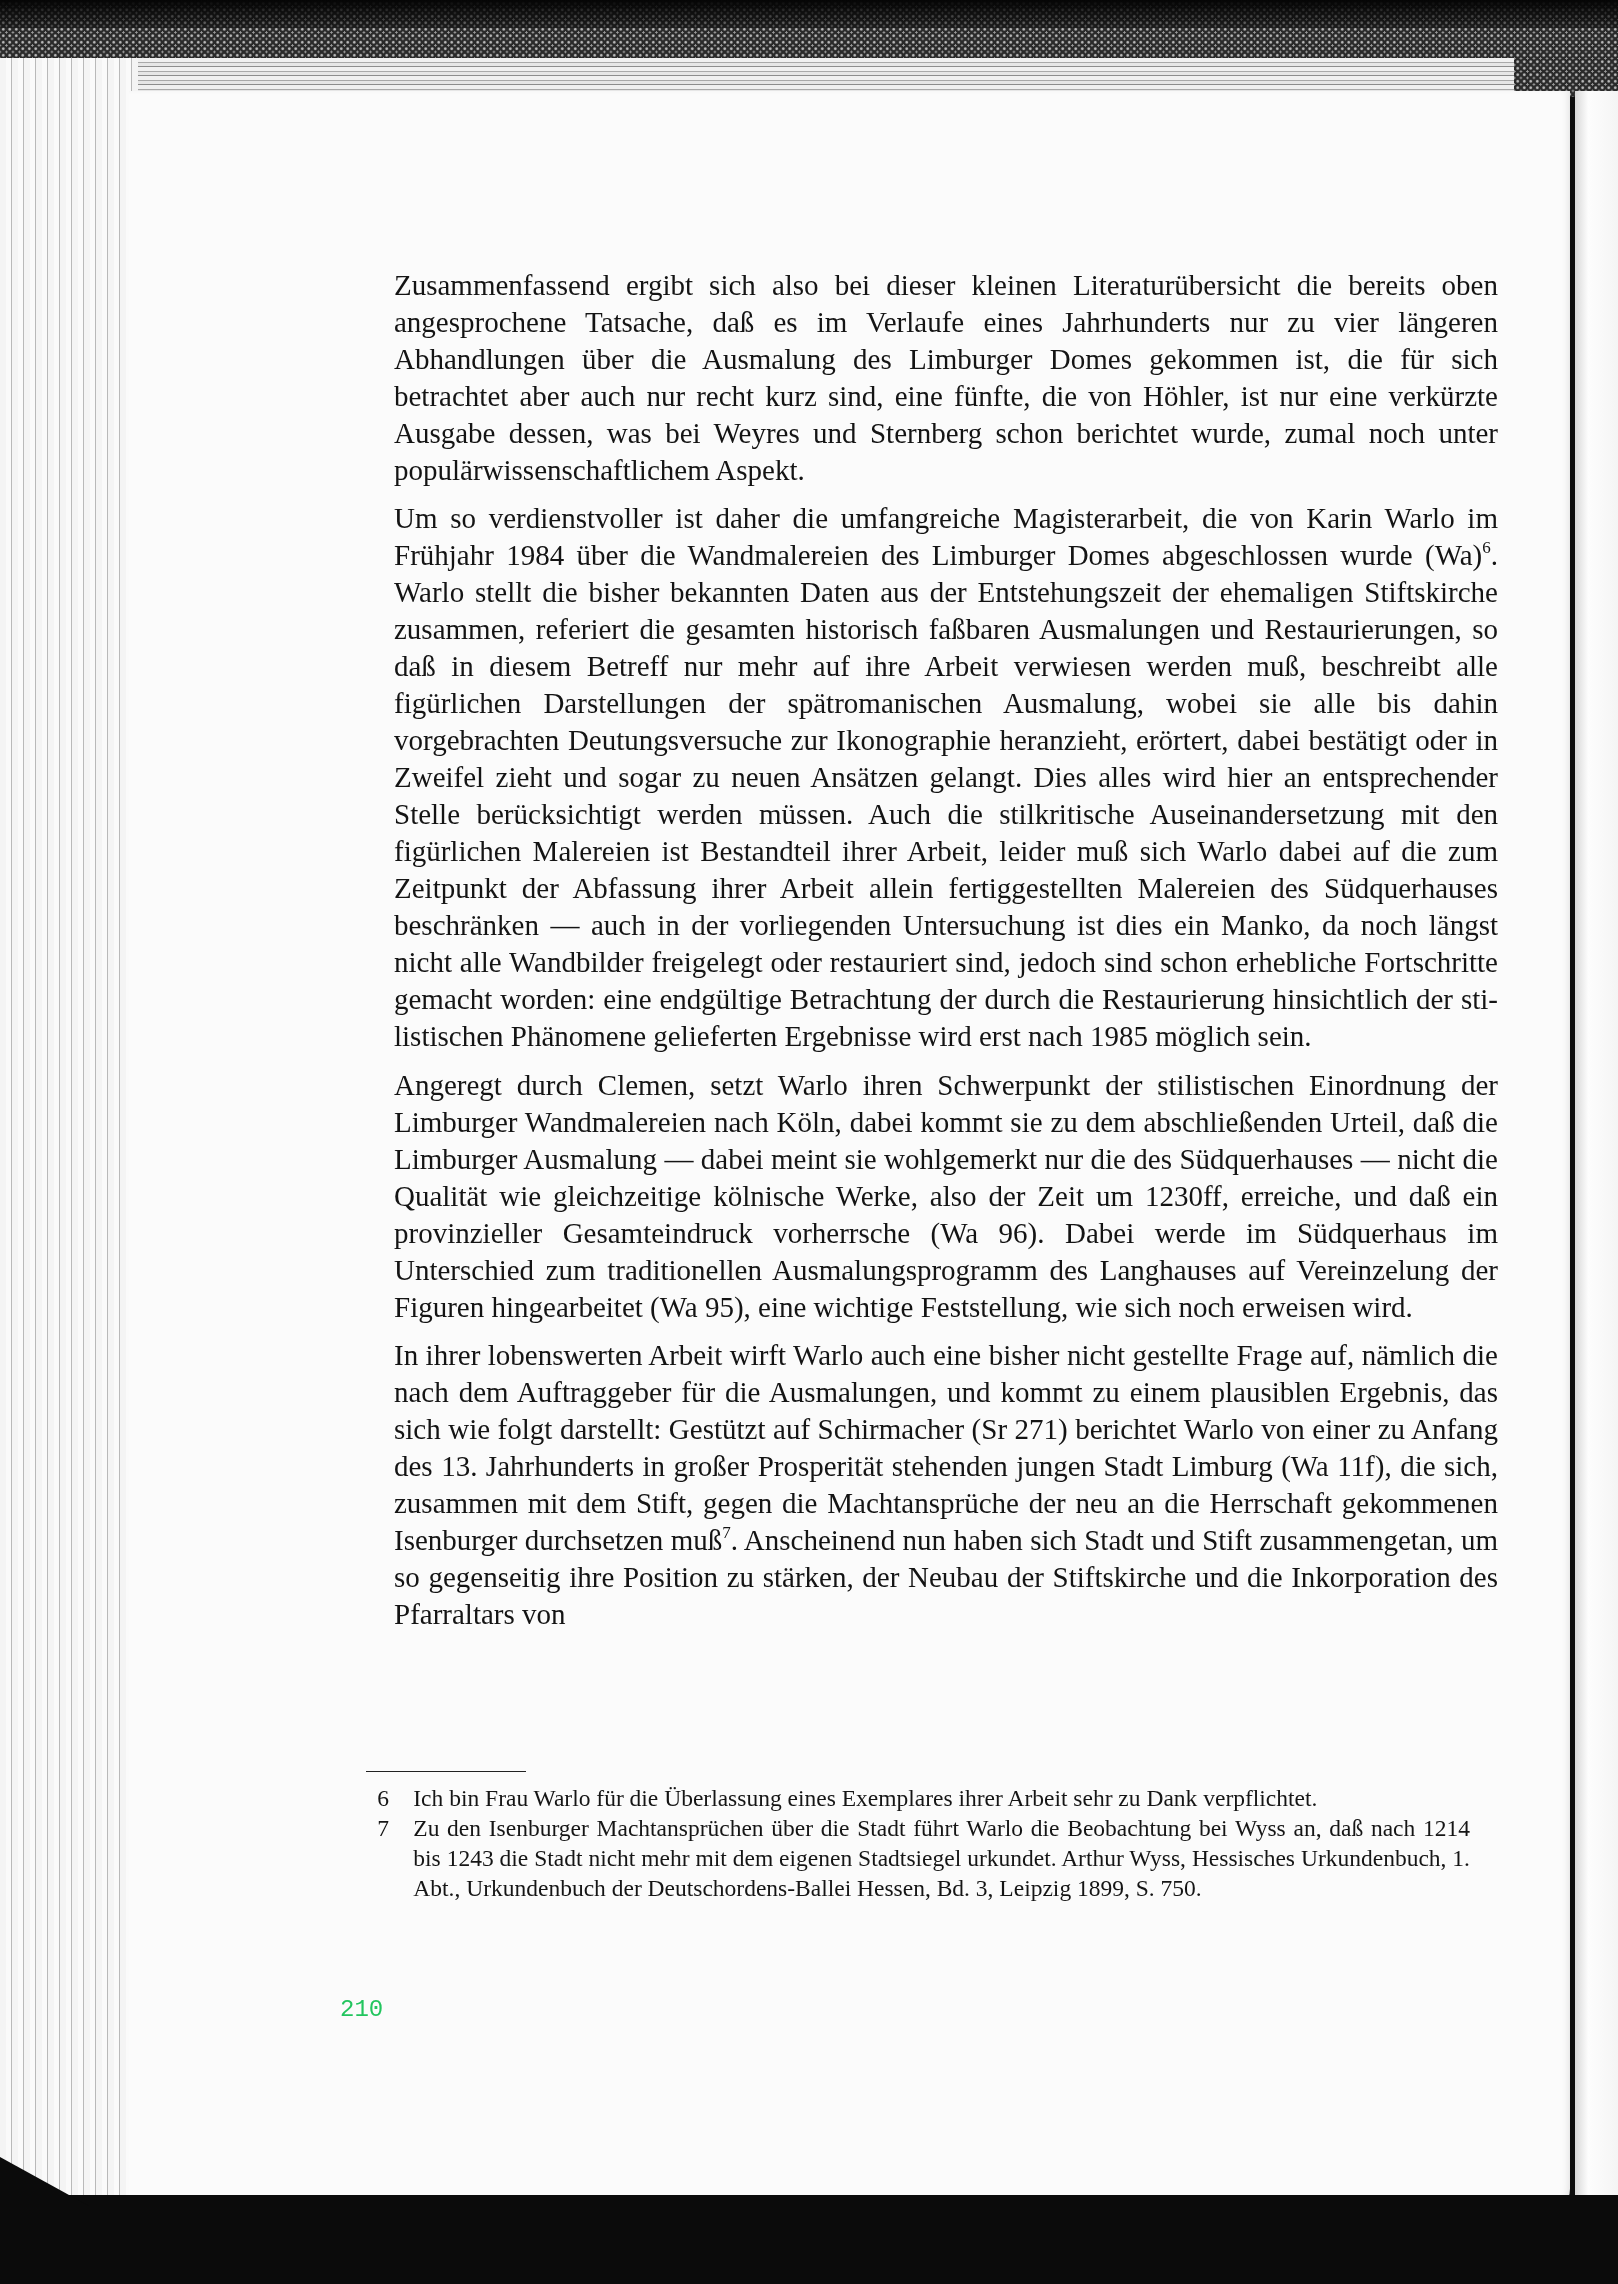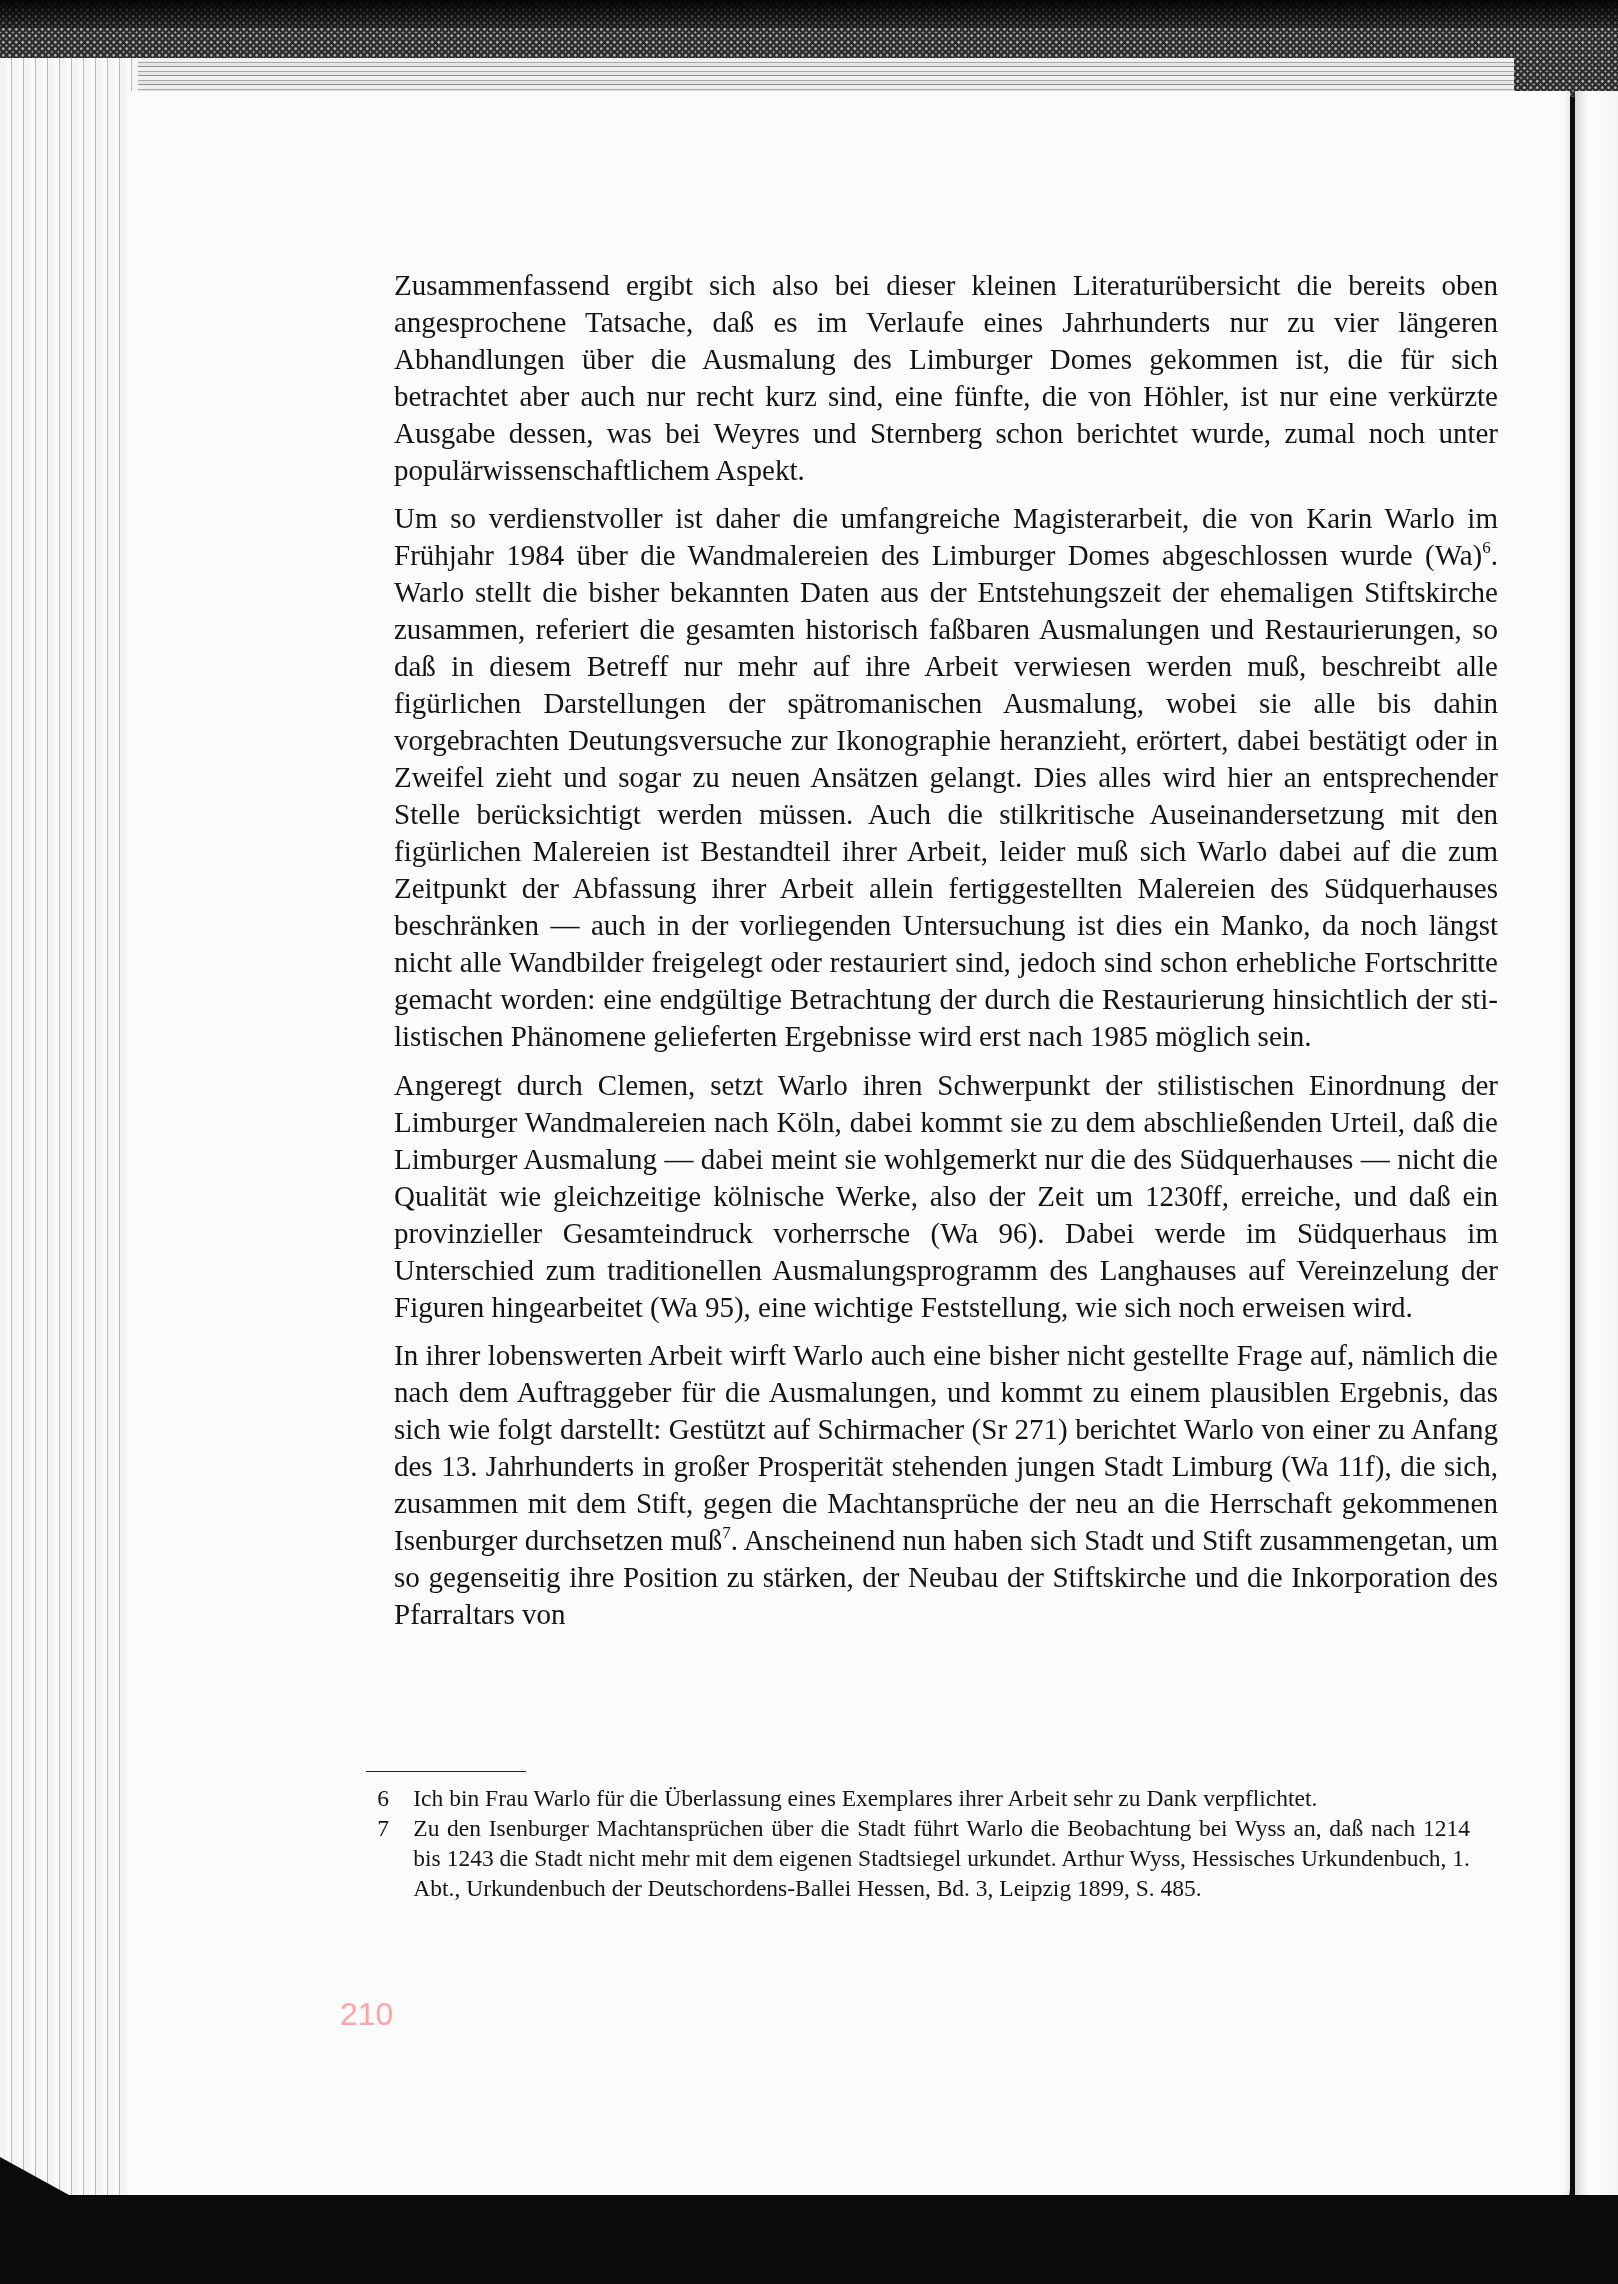--- a/index.html
+++ b/index.html
@@ -107,23 +107,23 @@
       flex: 0 0 36px;
       padding-left: 11.3px;
     }
     .footnote .fn-text {
       flex: 1;
       text-align: justify;
     }
     .page-number {
       position: absolute;
       left: 340px; top: 1996px;
-      font-family: Liberation Sans, sans-serif;
-      font-size: 32px;
-      color: #fca5a5;
+      font-family: Liberation Mono, monospace;
+      font-size: 24px;
+      color: #22c55e;
     }
   </style>
 </head>
 <body>
 
 <div class="fabric"></div>
 <div class="fabric-top-shadow"></div>
 <div class="page-stack-top"></div>
 <div class="page-stack"></div>
 <div class="right-leaf"></div>
@@ -148,18 +148,18 @@
 
 <div class="footnote-rule"></div>
 
 <div class="footnotes">
   <div class="footnote">
     <span class="fn-num">6</span>
     <span class="fn-text">Ich bin Frau Warlo für die Überlassung eines Exemplares ihrer Arbeit sehr zu Dank ver­pflichtet.</span>
   </div>
   <div class="footnote">
     <span class="fn-num">7</span>
-    <span class="fn-text">Zu den Isenburger Machtansprüchen über die Stadt führt Warlo die Beobachtung bei Wyss an, daß nach 1214 bis 1243 die Stadt nicht mehr mit dem eigenen Stadtsiegel urkundet. Ar­thur Wyss, Hessisches Urkundenbuch, 1. Abt., Urkundenbuch der Deutschordens-Ballei Hes­sen, Bd. 3, Leipzig 1899, S. 485.</span>
+    <span class="fn-text">Zu den Isenburger Machtansprüchen über die Stadt führt Warlo die Beobachtung bei Wyss an, daß nach 1214 bis 1243 die Stadt nicht mehr mit dem eigenen Stadtsiegel urkundet. Ar­thur Wyss, Hessisches Urkundenbuch, 1. Abt., Urkundenbuch der Deutschordens-Ballei Hes­sen, Bd. 3, Leipzig 1899, S. 750.</span>
   </div>
 </div>
 
 <div class="page-number">210</div>
 
 
 </body></html>

